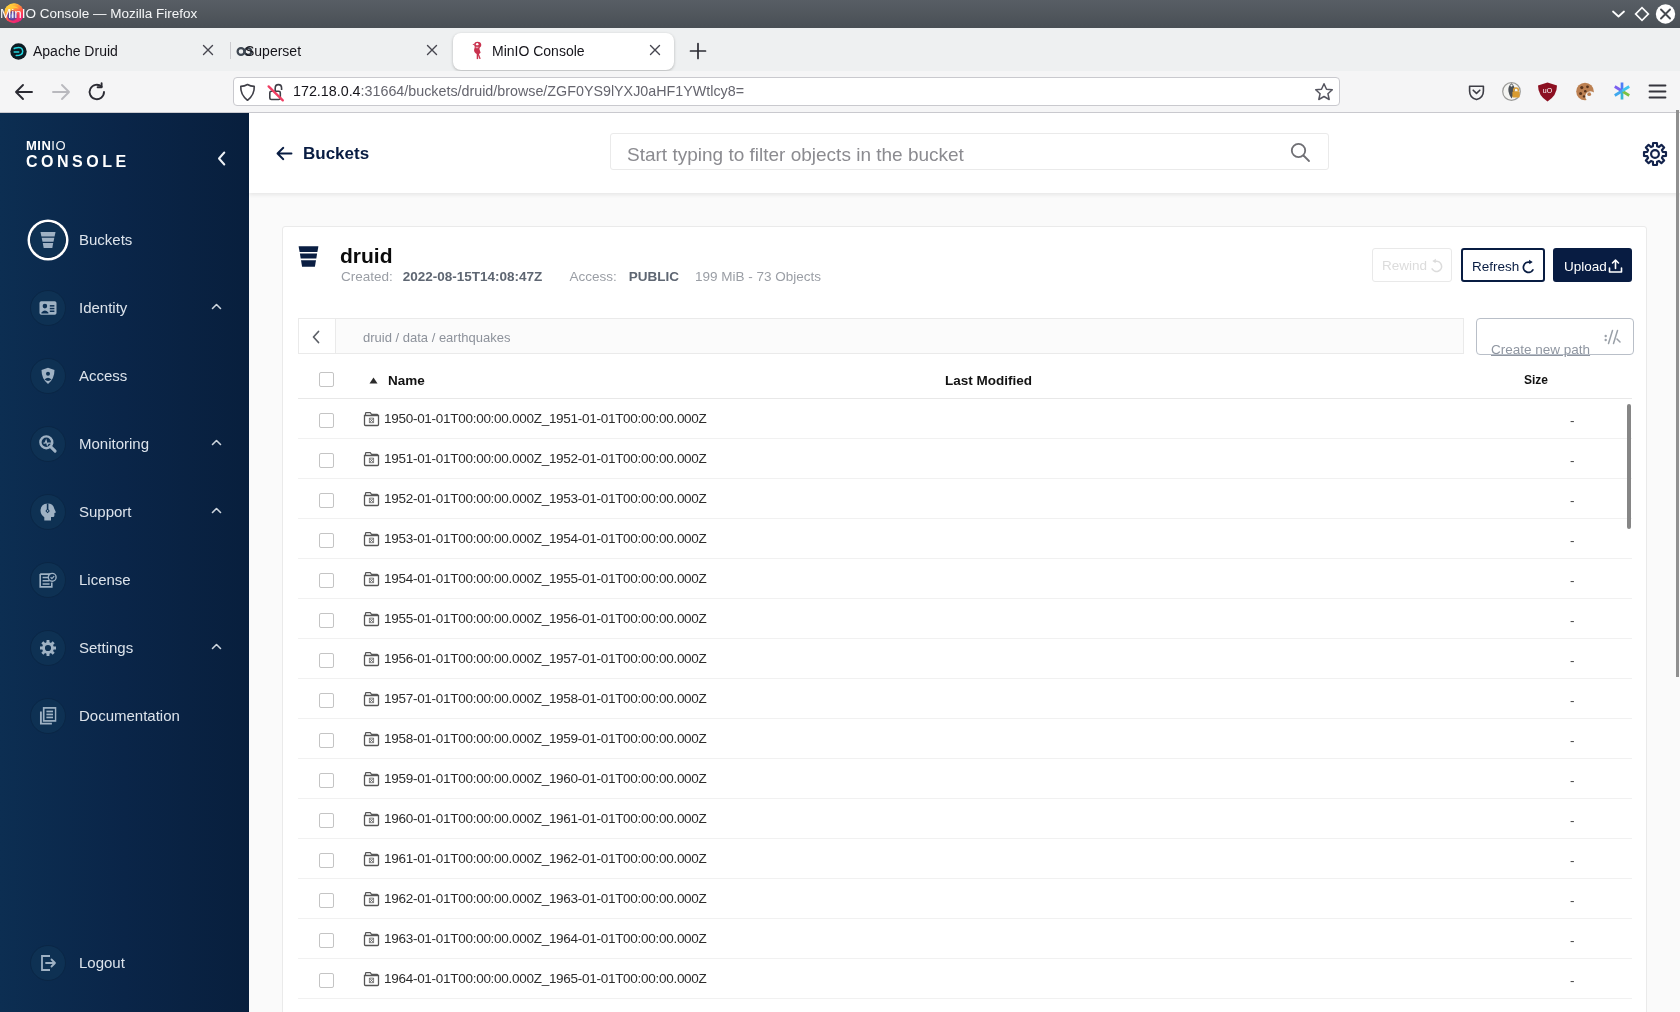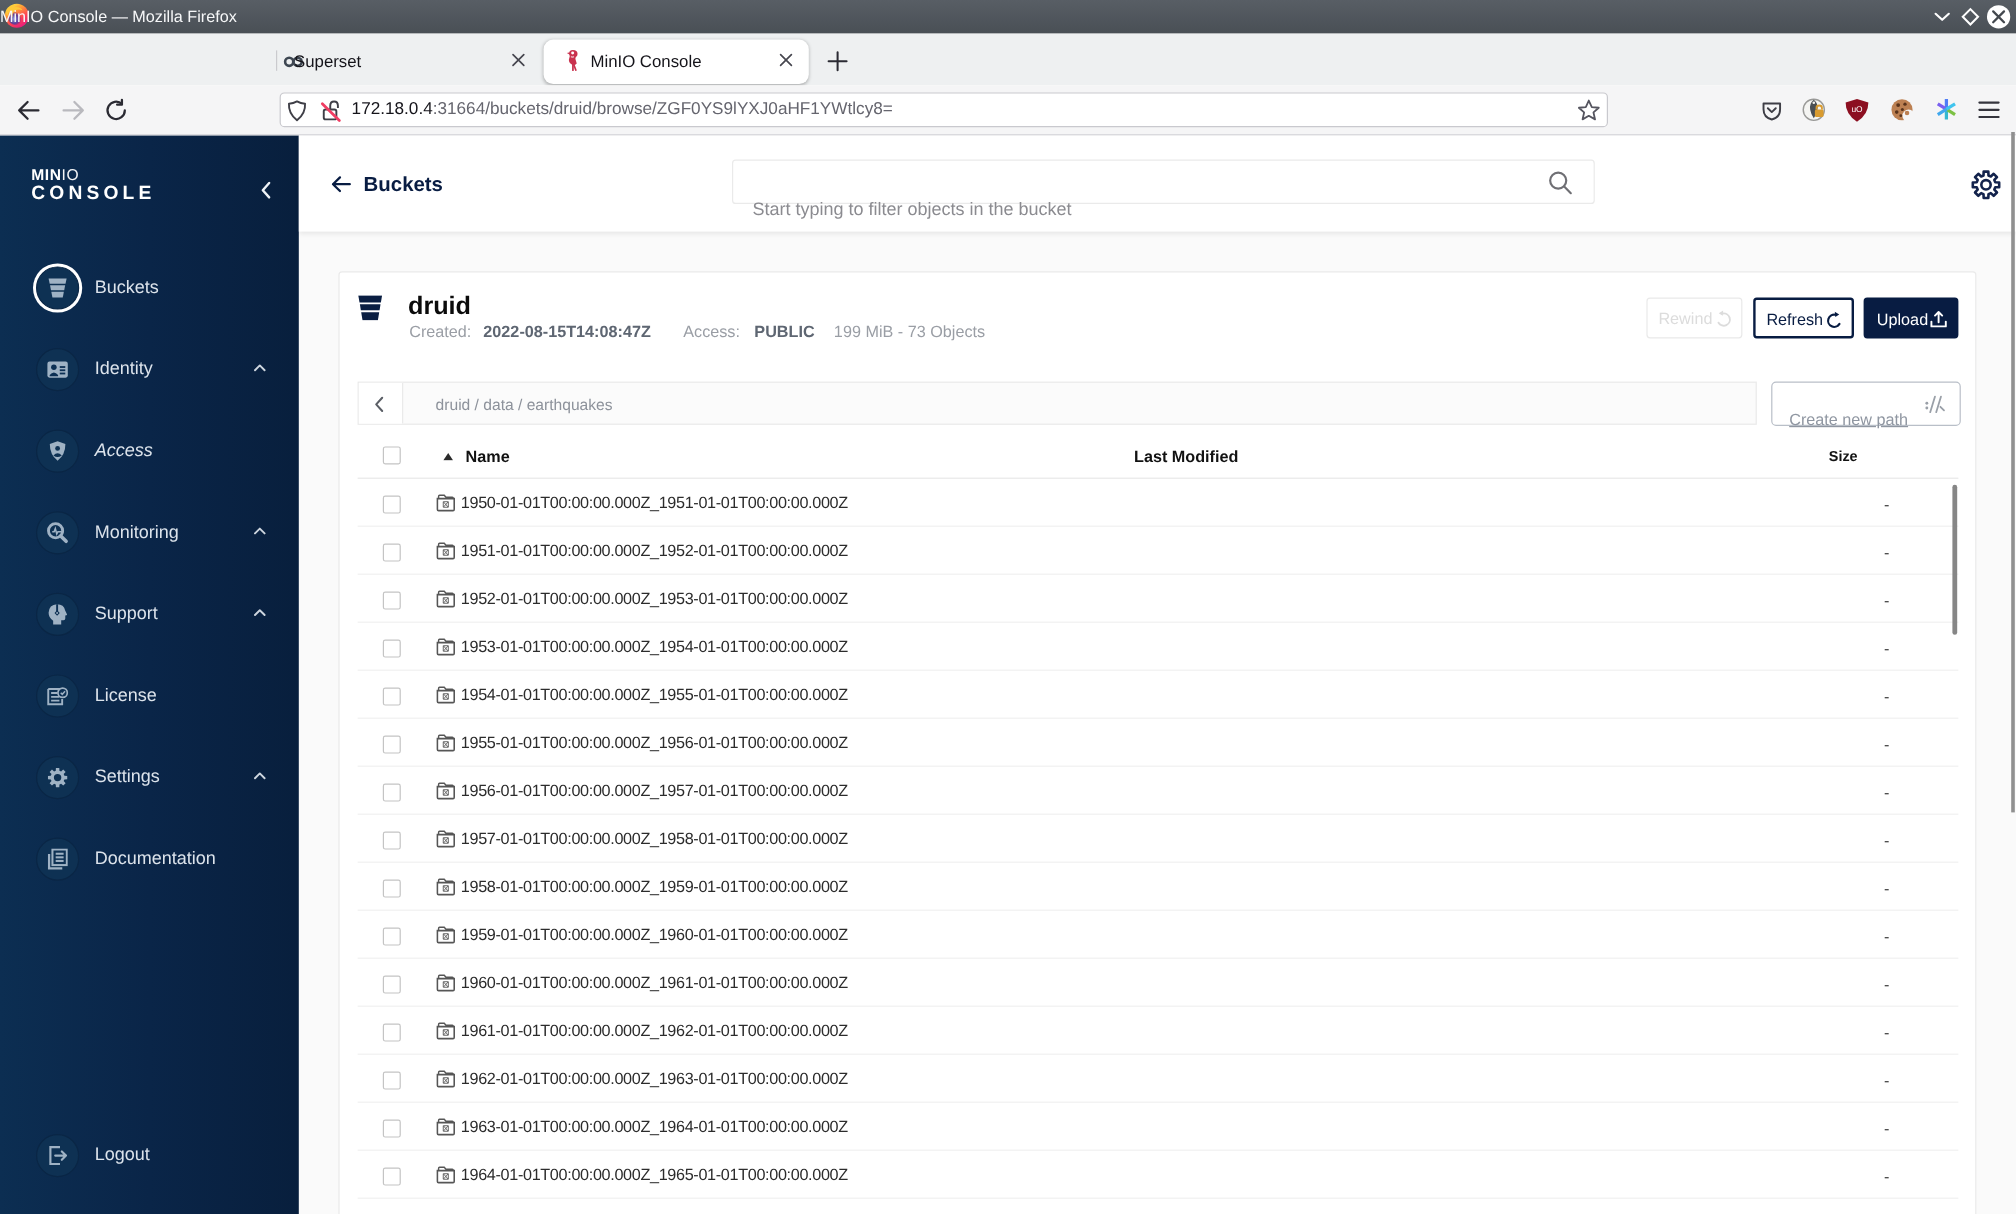--- a/index.html
+++ b/index.html
@@ -45,21 +45,21 @@
 .mcaret { position:absolute; left:211px; top:29px; }
 .activering { box-shadow:0 0 0 2.5px #ffffff; }
 
 #main { position:absolute; left:249px; top:0; width:1431px; height:899px; }
 #pageheader { position:absolute; left:0; top:0; width:1431px; height:80px; background:#fff;
   box-shadow:0 2px 4px rgba(0,0,0,.08); }
 #backarrow { position:absolute; left:27px; top:33px; }
 #backbuckets { position:absolute; left:54px; top:31px; color:#081c42; font-size:17px; font-weight:bold; }
 #searchbox { position:absolute; left:361px; top:20px; width:719px; height:37px; background:#fff;
   border:1px solid #eaeaea; border-radius:3px; }
-#searchbox .ph { position:absolute; left:16px; top:10px; color:#8b8b90; font-size:15px;margin-top:22px; }
+#searchbox .ph { position:absolute; left:16px; top:10px; color:#8b8b90; font-size:19px; }
 #searchbox svg { position:absolute; right:16px; top:7px; }
 #gear { position:absolute; left:1393px; top:28px; }
 
 
 #card { position:absolute; left:33px; top:113px; width:1365px; height:980px; background:#fff;
   border:1px solid #eaeaea; border-radius:3px; }
 #buckicon { position:absolute; left:15px; top:19px; }
 #bucketname { position:absolute; left:57px; top:17px; font-size:21px; font-weight:bold; color:#0b0b0b; }
 #bucketmeta { position:absolute; left:58px; top:42px; font-size:13.5px; color:#9a9ea5; }
 #bucketmeta b { color:#5e6672; }
@@ -118,20 +118,34 @@
   <div id="winbtns">
     <svg width="80" height="28" viewBox="0 0 80 28">
       <path d="M13 11.5 L18.5 16.5 L24 11.5" stroke="#fdfdfd" stroke-width="1.8" fill="none" stroke-linecap="round" stroke-linejoin="round"></path>
       <rect x="37.5" y="9.5" width="9" height="9" transform="rotate(45 42 14)" stroke="#fdfdfd" stroke-width="1.7" fill="none"></rect>
       <circle cx="65.5" cy="14" r="9.7" fill="#fff"></circle>
       <path d="M61 9.5 L70 18.5 M70 9.5 L61 18.5" stroke="#43484e" stroke-width="1.9" stroke-linecap="round"></path>
     </svg>
   </div>
 </div>
 <div id="tabbar">
+  <div class="tab" style="left:0;width:228px;">
+    <div class="fav" style="left:10px;">
+      <svg width="17" height="17" viewBox="0 0 17 17">
+        <circle cx="8.5" cy="8.5" r="8.2" fill="#0c1b22"></circle>
+        <path d="M5.5 5.0 Q12.5 3.2 12.7 8.2 Q12.7 12.6 6.2 12.6" stroke="#23d6e0" stroke-width="1.5" fill="none" stroke-linecap="round"></path>
+        <path d="M4.2 8.9 L8.7 8.9" stroke="#23d6e0" stroke-width="1.5" stroke-linecap="round"></path>
+        <circle cx="4.4" cy="5.4" r="0.9" fill="#23d6e0"></circle>
+      </svg>
+    </div>
+    <div class="label" style="left:33px;">Apache Druid</div>
+    <svg class="close" style="left:199px;" width="18" height="18" viewBox="0 0 18 18">
+        <path d="M4.5 4.5 L13.5 13.5 M13.5 4.5 L4.5 13.5" stroke="#46464f" stroke-width="1.4" stroke-linecap="round"></path>
+      </svg>
+  </div>
   <div class="tabsep" style="left:230px;"></div>
   <div class="tab" style="left:231px;width:218px;">
     <div class="fav" style="left:5px;width:17px;">
       <svg width="17" height="17" viewBox="0 0 17 17">
         <circle cx="5" cy="8.5" r="3.4" stroke="#3e4752" stroke-width="2.2" fill="none"></circle>
         <circle cx="12" cy="8.5" r="3.4" stroke="#3e4752" stroke-width="2.2" fill="none"></circle>
       </svg>
     </div>
     <div class="label" style="left:14px;">Superset</div>
     <svg class="close" style="left:192px;" width="18" height="18" viewBox="0 0 18 18">
@@ -251,21 +265,21 @@
             <rect x="10.8" y="4.6" width="4.6" height="1.5" fill="#0d3054"></rect>
             <rect x="10.8" y="7.3" width="4.6" height="1.5" fill="#0d3054"></rect>
             <rect x="10.8" y="10" width="4.6" height="1.5" fill="#0d3054"></rect>
           </svg>
         </div>
     <div class="mlabel">Identity</div>
     <svg class="mcaret" width="11" height="7" viewBox="0 0 11 7">
           <path d="M1.5 5.5 L5.5 1.5 L9.5 5.5" stroke="#cdd5de" stroke-width="1.6" fill="none" stroke-linecap="round" stroke-linejoin="round"></path>
         </svg>
   </div>
-      <div class="mitem" style="top:229px;font-style:italic;">
+      <div class="mitem" style="top:229px;">
     <div class="micon ">
           <svg width="15" height="18" viewBox="0 0 15 18">
             <path d="M7.5 0.8 L14 3 Q14 12 7.5 17 Q1 12 1 3 Z" fill="#9fb2c4"></path>
             <circle cx="7.5" cy="6.7" r="2" fill="#0e3153"></circle>
             <path d="M4 12.5 Q7.5 8.8 11 12.5 Q7.5 15.3 4 12.5" fill="#0e3153"></path>
           </svg>
         </div>
     <div class="mlabel">Access</div>
 
   </div>

